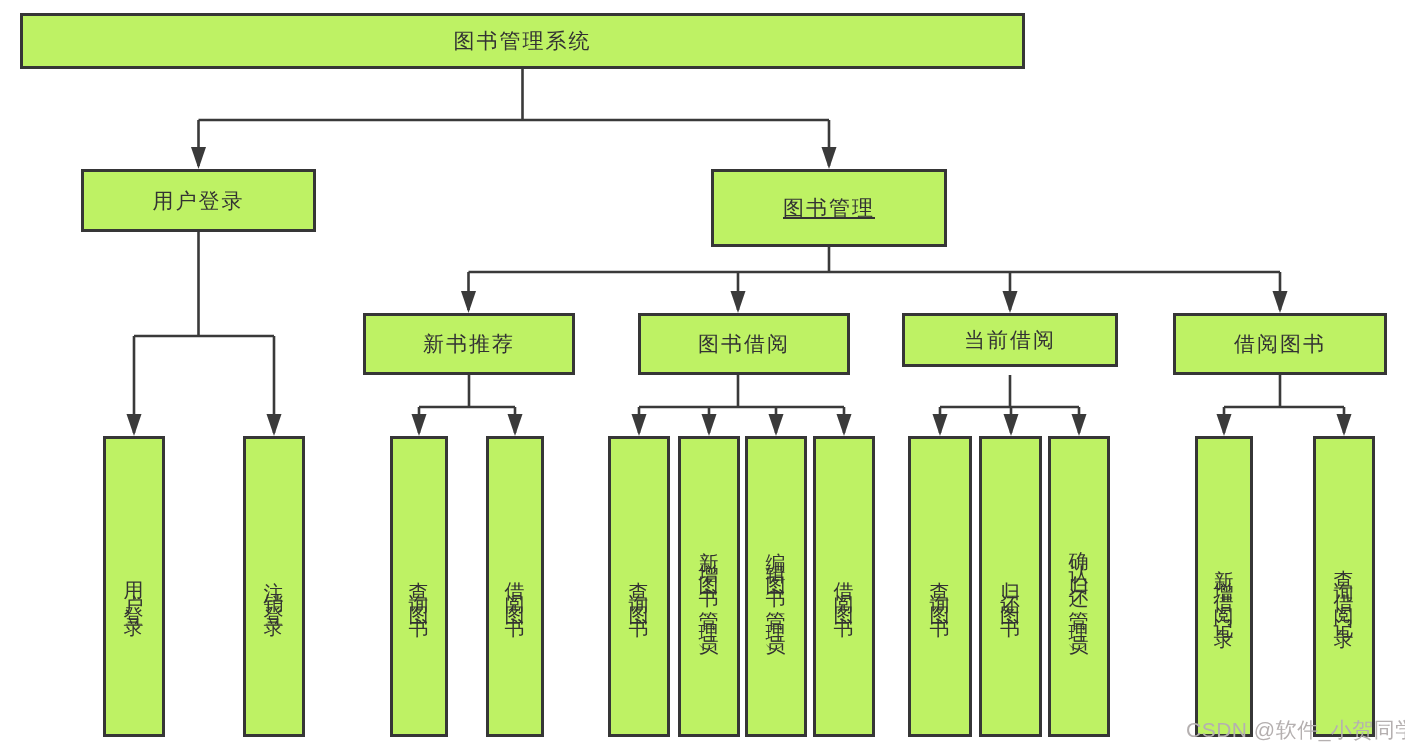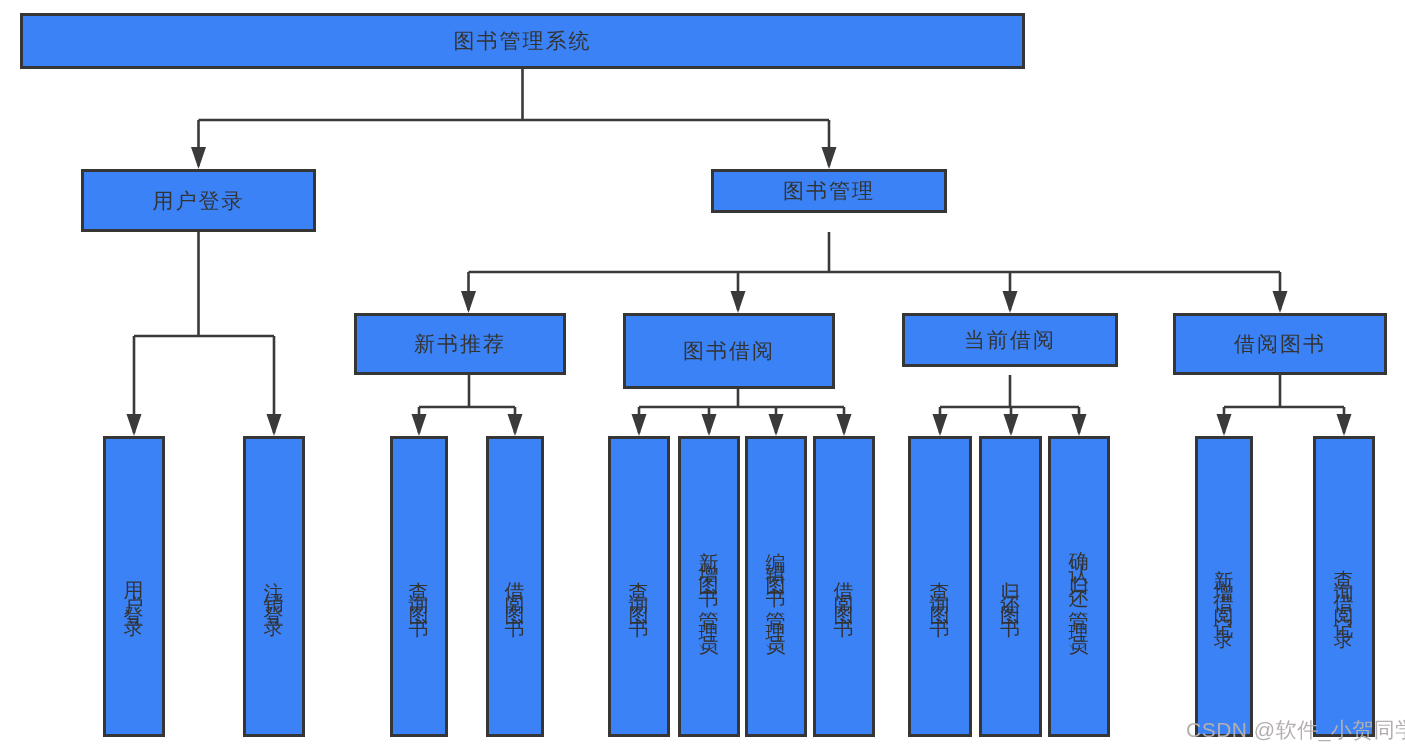--- a/index.html
+++ b/index.html
@@ -29,21 +29,21 @@
     stroke-width: 2.6;
   }
   svg.connectors polygon {
     fill: #3a3a3a;
     stroke: none;
   }
   .node {
     position: absolute;
     box-sizing: border-box;
     border: 3px solid #363636;
-    background: #3b82f6;
+    background: #bef264;
     display: flex;
     align-items: center;
     justify-content: center;
     font-size: 21px;
     letter-spacing: 2px;
     color: #333333;
     text-align: center;
   }
   .vnode {
     writing-mode: vertical-rl;
@@ -114,24 +114,24 @@
     <g>
       <path d="M1280 375 V407 M1224 407 H1344 M1224 407 V433 M1344 407 V433"></path>
       <polygon points="1216.5,414 1231.5,414 1224,436"></polygon>
       <polygon points="1336.5,414 1351.5,414 1344,436"></polygon>
     </g>
   </svg>
 
   <div class="node" style="left:20px; top:13px; width:1005px; height:56px;">图书管理系统</div>
 
   <div class="node" style="left:81px; top:169px; width:235px; height:63px;">用户登录</div>
-  <div class="node" style="left:711px; top:169px; width:236px; height:44px;">图书管理</div>
+  <div class="node" style="left:711px; top:169px; width:236px; height:78px;text-decoration:underline;">图书管理</div>
 
-  <div class="node" style="left:354px; top:313px; width:212px; height:62px;">新书推荐</div>
-  <div class="node" style="left:623px; top:313px; width:212px; height:76px;">图书借阅</div>
+  <div class="node" style="left:363px; top:313px; width:212px; height:62px;">新书推荐</div>
+  <div class="node" style="left:638px; top:313px; width:212px; height:62px;">图书借阅</div>
   <div class="node" style="left:902px; top:313px; width:216px; height:54px;">当前借阅</div>
   <div class="node" style="left:1173px; top:313px; width:214px; height:62px;">借阅图书</div>
 
   <div class="node vnode" style="left:103px; top:436px; width:62px; height:301px;">用户登录</div>
   <div class="node vnode" style="left:243px; top:436px; width:62px; height:301px;">注销登录</div>
 
   <div class="node vnode" style="left:390px; top:436px; width:58px; height:301px;">查询图书</div>
   <div class="node vnode" style="left:486px; top:436px; width:58px; height:301px;">借阅图书</div>
 
   <div class="node vnode" style="left:608px; top:436px; width:62px; height:301px;">查询图书</div>

